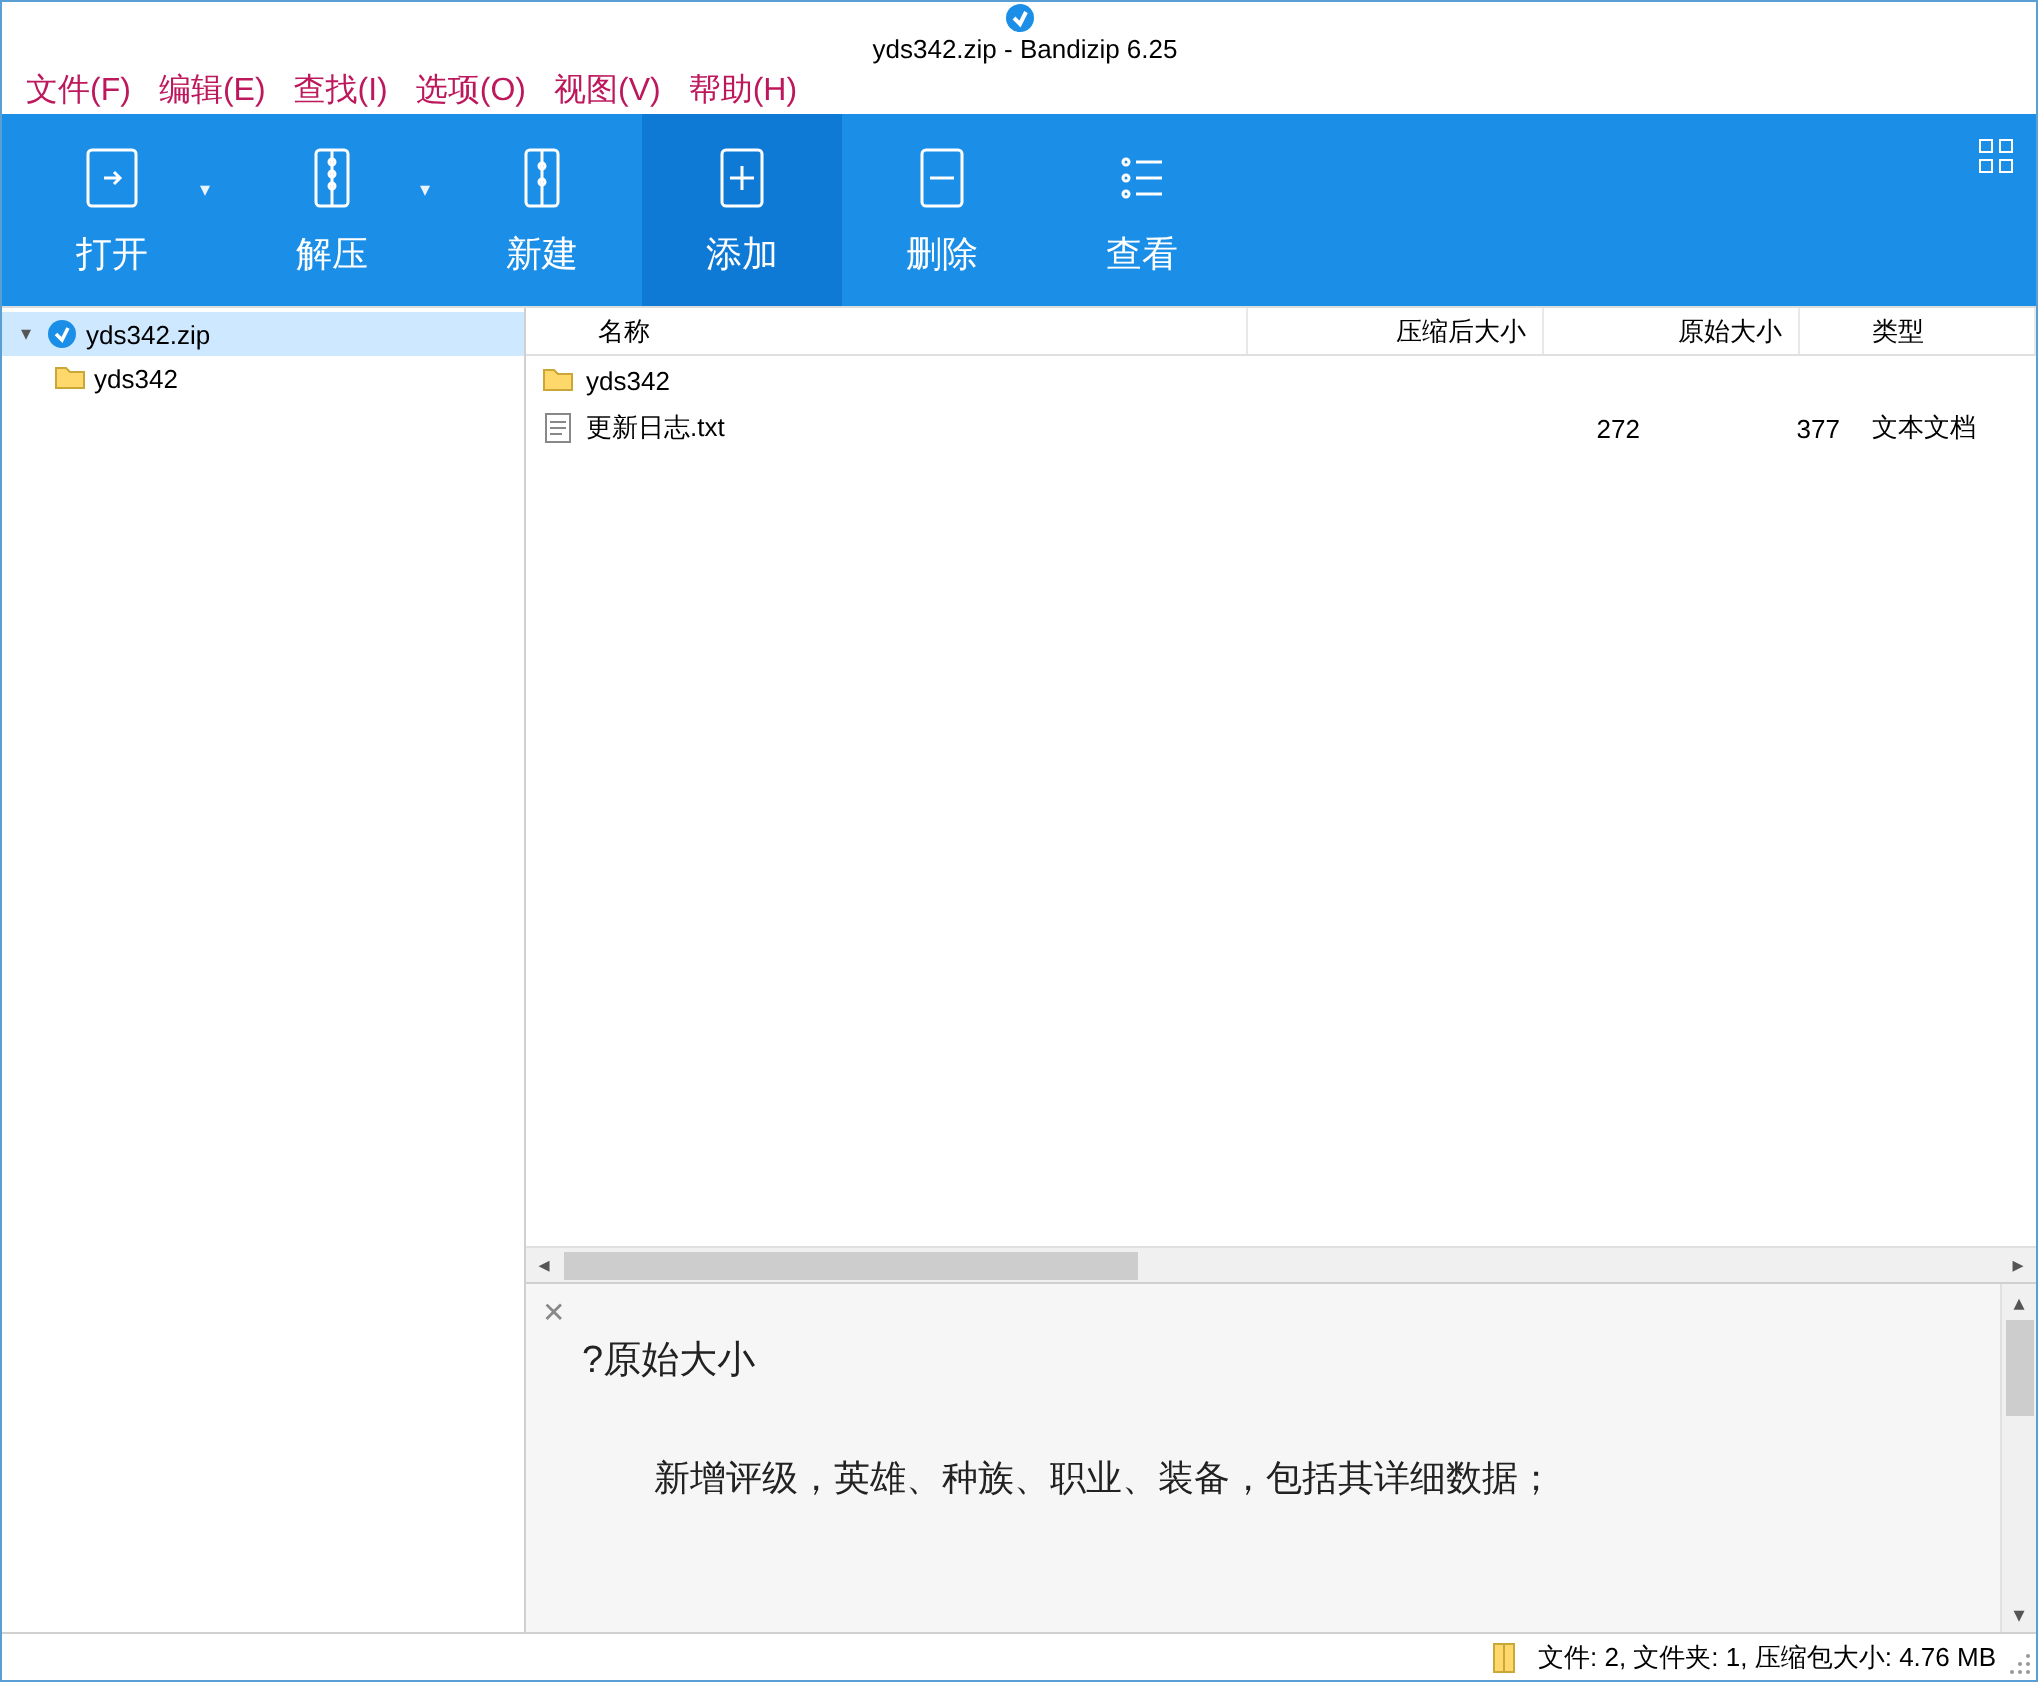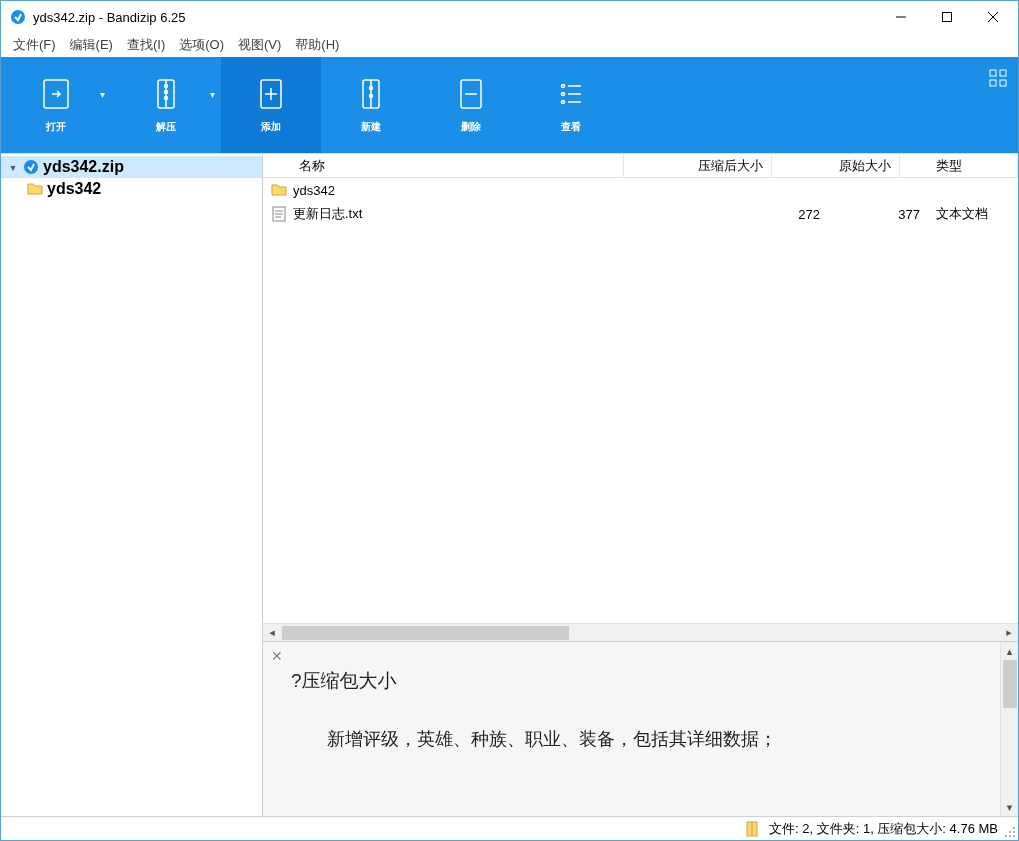--- a/index.html
+++ b/index.html
@@ -1,48 +1,48 @@
 <!DOCTYPE html>
 <html><head>
 <meta charset="utf-8">
 <style>
 * { box-sizing: border-box; margin: 0; padding: 0; font-family: "Microsoft YaHei", "Segoe UI", sans-serif; }
 body { width: 1019px; height: 841px; background: #fff; border: 1px solid #5a9fd4; overflow: hidden; display: flex; flex-direction: column; font-size: 13px; }
 
 
-.titlebar { height: 32px; display: flex; align-items: center; padding: 0 2px 0 8px; background: #fff; }
+.titlebar { height: 32px; display: flex; align-items: center; padding: 0 2px 0 8px; background: #fff; flex-direction: column; }
 .titlebar .app-icon { width: 18px; height: 18px; margin-right: 6px; display:flex; align-items:center; justify-content:center;}
 .titlebar .title { flex: 1; font-size: 13px; color: #000; }
 .titlebar .win-btns { display: flex; }
 .titlebar .win-btn { width: 46px; height: 30px; display: flex; align-items: center; justify-content: center; color: #111; }
 
 
 .menubar { height: 24px; display: flex; align-items: center; padding: 0 6px; gap: 2px; background:#fff; }
-.menubar .menu-item { padding: 2px 6px; font-size: 13px; color: #404040; }
+.menubar .menu-item { padding: 2px 6px; font-size: 16px; color: #be185d; }
 
 
 .toolbar { height: 96px; display: flex; background: linear-gradient(#1b8ee8,#1b8ee8); color: #fff; }
 .tool-btn { width: 100px; display: flex; flex-direction: column; align-items: center; justify-content: center; gap: 8px; position: relative; cursor:pointer;}
 .tool-btn.with-dd { width: 110px; }
 .tool-btn .dd { position:absolute; right:6px; top:50%; transform:translateY(-16px); font-size:10px; opacity:.9;}
 .tool-btn.selected { background: #0f7ad6; }
-.tool-btn .lbl { font-size: 10px; font-weight: bold; }
+.tool-btn .lbl { font-size: 18px; }
 .tool-btn svg { stroke:#fff; fill:none; stroke-width:1.5; }
 .toolbar .spacer { flex:1; }
 .tool-small { width:40px; display:flex; align-items:flex-start; justify-content:center; padding-top:12px;}
 
 
 .main { flex:1; display:flex; overflow:hidden; border-top:1px solid #ddd;}
 .tree { width: 262px; border-right: 1px solid #d0d0d0; overflow:auto; padding-top:2px; }
 .tree-row { display:flex; align-items:center; height:22px; padding-left:6px; gap:4px; }
 .tree-row.selected { background:#cde8ff; }
 .tree-row.child { padding-left:26px; }
 .tree-toggle { width:12px; height:12px; display:flex; align-items:center; justify-content:center; font-size:10px; color:#555;}
 .tree-icon { width:16px; height:16px; display:flex; align-items:center; justify-content:center;}
-.tree-label { font-size:16px;font-weight:bold; }
+.tree-label { font-size:13px; }
 
 .right { flex:1; display:flex; flex-direction:column; overflow:hidden;}
 .list-header { height:24px; display:flex; align-items:center; border-bottom:1px solid #e0e0e0; font-size:13px; color:#000; }
 .list-header .col { padding:0 8px; border-right:1px solid #e8e8e8; height:100%; display:flex; align-items:center;margin-left:28px;}
 .col-name { flex:1; }
 .col-packed { width:120px; justify-content:flex-end;}
 .col-orig { width:100px; justify-content:flex-end;}
 .col-type { width:90px; border-right:none;}
 
 .list-body { flex:1; overflow:auto; }
@@ -126,36 +126,36 @@
     <svg width="36" height="36" viewBox="0 0 36 36">
         <rect x="10" y="4" width="16" height="28" rx="2"></rect>
         <line x1="18" y1="4" x2="18" y2="32"></line>
         <circle cx="18" cy="10" r="1.5"></circle>
         <circle cx="18" cy="16" r="1.5"></circle>
         <circle cx="18" cy="22" r="1.5"></circle>
       </svg>
     <span class="dd">▾</span>
     <span class="lbl">解压</span>
   </div>
-  <div class="tool-btn selected">
-    <svg width="36" height="36" viewBox="0 0 36 36">
-        <rect x="8" y="4" width="20" height="28" rx="2"></rect>
-        <line x1="18" y1="12" x2="18" y2="24"></line>
-        <line x1="12" y1="18" x2="24" y2="18"></line>
-      </svg>
-    <span class="lbl">添加</span>
-  </div>
   <div class="tool-btn">
     <svg width="36" height="36" viewBox="0 0 36 36">
         <rect x="10" y="4" width="16" height="28" rx="2"></rect>
         <line x1="18" y1="4" x2="18" y2="32"></line>
         <circle cx="18" cy="12" r="1.5"></circle>
         <circle cx="18" cy="20" r="1.5"></circle>
       </svg>
     <span class="lbl">新建</span>
+  </div>
+  <div class="tool-btn selected">
+    <svg width="36" height="36" viewBox="0 0 36 36">
+        <rect x="8" y="4" width="20" height="28" rx="2"></rect>
+        <line x1="18" y1="12" x2="18" y2="24"></line>
+        <line x1="12" y1="18" x2="24" y2="18"></line>
+      </svg>
+    <span class="lbl">添加</span>
   </div>
   <div class="tool-btn">
     <svg width="36" height="36" viewBox="0 0 36 36">
         <rect x="8" y="4" width="20" height="28" rx="2"></rect>
         <line x1="12" y1="18" x2="24" y2="18"></line>
       </svg>
     <span class="lbl">删除</span>
   </div>
   <div class="tool-btn">
     <svg width="36" height="36" viewBox="0 0 36 36">
@@ -244,21 +244,21 @@
       <span class="arrow">◂</span>
       <div class="track">
           <div class="thumb"></div>
         </div>
       <span class="arrow">▸</span>
     </div>
 
     <div class="preview">
       <span class="close">✕</span>
       <div class="content">
-        <div class="h">?压缩包大小</div>
+        <div class="h">?原始大小</div>
         <div class="p">新增评级，英雄、种族、职业、装备，包括其详细数据；</div>
       </div>
       <div class="vscroll">
         <span class="arrow">▴</span>
         <div class="track">
             <div class="thumb"></div>
           </div>
         <span class="arrow">▾</span>
       </div>
     </div>

